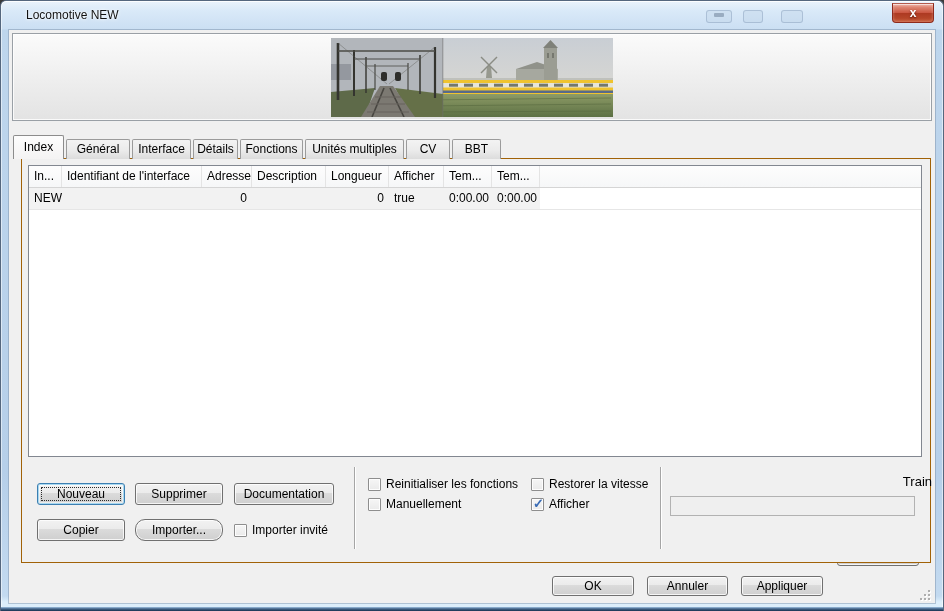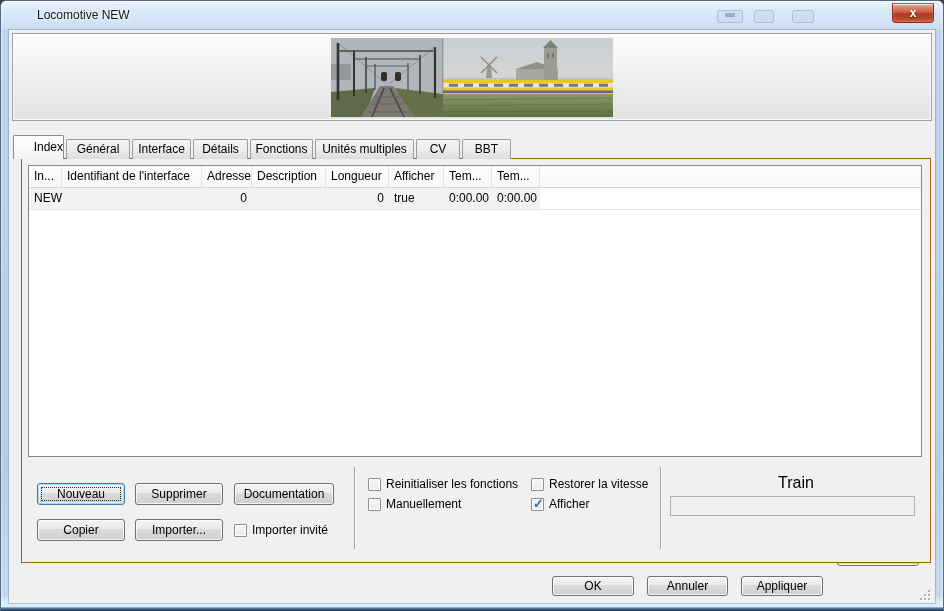--- a/index.html
+++ b/index.html
@@ -10,21 +10,21 @@
     position:relative; width:944px; height:611px; overflow:hidden;
     border:1px solid #55677E; border-bottom:none;
     border-radius:6px 6px 0 0;
     background:linear-gradient(180deg,#EAF3FC 0px,#D9E9F8 10px,#CBDFF3 28px,#BED6ED 29px,#B6CFE9 470px,#C3DAF0 595px,#DCEEFB 601px);
     box-shadow: inset 0 1px 0 rgba(255,255,255,.85), inset 1px 0 0 rgba(255,255,255,.5), inset -1px 0 0 rgba(255,255,255,.5);
   }
   .bottom-edge { position:absolute; left:0; right:0; bottom:0; height:4px;
     background:linear-gradient(180deg,#9FC2E2 0%,#48688C 45%,#16314F 100%); }
 
   
-  .titlebar { position:absolute; left:16px; top:0; right:0; height:29px; }
+  .titlebar { position:absolute; left:5px; top:0; right:0; height:29px; }
   .title-text { position:absolute; left:20px; top:7px; font-size:12px; color:#121212;
     text-shadow:0 0 4px #fff, 0 0 2px #fff; white-space:nowrap; }
   .ghost-btn { position:absolute; top:9px; height:13px; border-radius:3px;
     border:1px solid rgba(110,135,165,.35); background:rgba(190,210,230,.35); }
   .ghost-glyph { position:absolute; top:12px; height:4px; background:rgba(90,110,135,.45); border-radius:1px; }
   .close-btn { position:absolute; top:2px; right:9px; width:42px; height:20px; cursor:default;
     border:1px solid #8E2A1C; border-top-color:#B35B4D; border-radius:0 0 4px 4px;
     background:linear-gradient(180deg,#EFB0A4 0%,#DC826F 20%,#CB5742 48%,#AE3A22 52%,#B54528 78%,#C95C3C 100%);
     box-shadow: inset 0 1px 0 rgba(255,255,255,.55), inset 0 0 3px rgba(255,255,255,.35);
     text-align:center; }
@@ -43,22 +43,22 @@
   .banner-photo { margin-top:4px; display:inline-block; }
 
   
   .tabs { position:absolute; left:4px; top:105px; height:24px; display:flex; align-items:flex-end; z-index:3; }
   .tab { height:20px; margin-right:2px; line-height:19px; text-align:center;
     border:1px solid #9B9B9B; border-bottom:none; border-radius:2px 2px 0 0;
     background:linear-gradient(180deg,#F3F3F3 0%,#EBEBEB 55%,#DCDCDC 100%);
     font-size:12px; cursor:default; }
   .tab.active { height:24px; line-height:22px;
     background:linear-gradient(180deg,#FDFDFD 0%,#F4F3F3 100%);
-    border-color:#8C8C8C; position:relative; z-index:4;text-align:right; }
-  .tw1{width:51px}.tw2{width:64px}.tw3{width:59px}.tw4{width:55px}
+    border-color:#8C8C8C; position:relative; z-index:4; }
+  .tw1{width:51px}.tw2{width:64px}.tw3{width:59px}.tw4{width:45px}
   .tw5{width:63px}.tw6{width:99px}.tw7{width:44px}.tw8{width:49px}
 
   
   .tab-panel { position:absolute; left:12px; top:128px; width:910px; height:405px;
     border:1px solid #a16207; background:#F0F0F0; z-index:2; }
 
   
   .list { position:absolute; left:6px; top:6px; width:894px; height:292px;
     border:1px solid #828790; background:#fff; overflow:hidden; }
   .list-header { display:flex; height:22px;
@@ -89,21 +89,21 @@
   .chk-row { position:absolute; display:flex; align-items:center; height:14px; }
   .chk-box { width:13px; height:13px; border:1px solid #8E8E8E; border-radius:1px;
     background:linear-gradient(180deg,#F6F6F6,#EAEAEA);
     box-shadow: inset 0 0 0 1px #FDFDFD; margin-right:5px; position:relative; flex:none; }
   .chk-mark { position:absolute; left:0px; top:-3px; width:13px; color:#3A6CB5;
     font-size:13px; font-weight:bold; line-height:15px; text-align:center; }
   .chk-label { font-size:12px; white-space:nowrap; line-height:14px; }
 
   .vsep { position:absolute; width:1px; background:#A5A5A5; box-shadow:1px 0 0 #fff; }
 
-  .train-label { position:absolute; left:638px; width:272px; top:315px; text-align:center; font-size:16px; }
+  .train-label { position:absolute; left:638px; width:272px; top:315px; text-align:right; font-size:13px; }
   .train-input { position:absolute; left:648px; top:337px; width:245px; height:20px;
     border:1px solid #B2B2B2; background:#EFEFEF; font-size:12px; padding:0 4px;
     font-family:"Liberation Sans", sans-serif; color:#333; }
 
   
   .footer-btn { height:20px; line-height:18px; }
   .grip { position:absolute; right:5px; bottom:3px; width:11px; height:11px; }
   .grip i { position:absolute; width:2px; height:2px; background:#AEAEAE; box-shadow:1px 1px 0 #fff; }
   .g1{right:0;bottom:0}.g2{right:4px;bottom:0}.g3{right:0;bottom:4px}
   .g4{right:8px;bottom:0}.g5{right:4px;bottom:4px}.g6{right:0;bottom:8px}
@@ -257,21 +257,21 @@
           <div class="cell c6 ar">0:00.00</div>
           <div class="cell c7 ar">0:00.00</div>
           <div class="cell cfill"></div>
         </div>
       </div>
 
       <div class="btn focused" style="left:15px; top:324px; width:88px;">Nouveau</div>
       <div class="btn" style="left:113px; top:324px; width:88px;">Supprimer</div>
       <div class="btn" style="left:212px; top:324px; width:100px;">Documentation</div>
       <div class="btn" style="left:15px; top:360px; width:88px;">Copier</div>
-      <div class="btn" style="left:113px; top:360px; width:88px;">Importer...</div>
+      <div class="btn" style="left:113px; top:360px; width:88px;border-radius:10px;">Importer...</div>
 
       <div class="chk-row" style="left:212px; top:364px;">
         <span class="chk-box"></span>
         <span class="chk-label">Importer invité</span>
       </div>
 
       <div class="vsep" style="left:332px; top:308px; height:82px;"></div>
 
       <div class="chk-row" style="left:346px; top:318px;">
         <span class="chk-box"></span>

